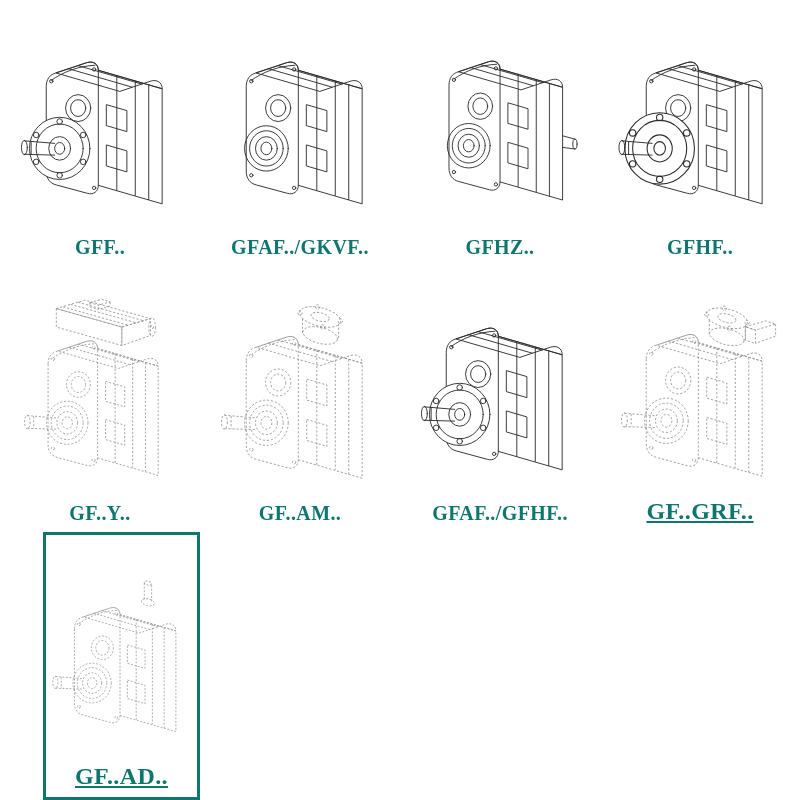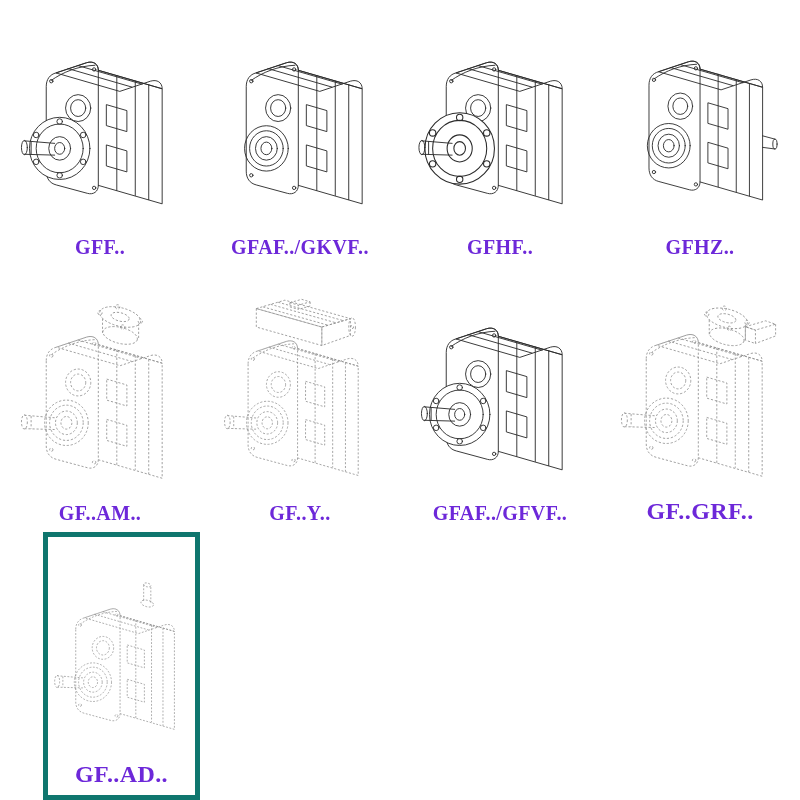--- a/index.html
+++ b/index.html
@@ -10,42 +10,42 @@
     display:grid;
     grid-template-columns:repeat(4, 200px);
     grid-template-rows:266px 266px 268px;
     width:800px; height:800px;
   }
   .cell {
     display:flex; flex-direction:column; align-items:center; justify-content:flex-end;
     padding:4px 2px 8px 2px;
     background:#ffffff;
   }
-  .cell.boxed { border:5px solid #0f766e;margin-left:43px; }
+  .cell.boxed { border:3px solid #0f766e;margin-left:43px; }
   .art {
     flex:1 1 auto; width:100%;
     display:flex; align-items:center; justify-content:center;
     overflow:hidden;
   }
   svg.draw {
     height:210px; width:auto;
     stroke:#2b2b2b; stroke-width:1.1;
     stroke-linejoin:round; stroke-linecap:round;
     fill:none;
   }
   svg.draw.dash {
     stroke:#8f8f8f; stroke-width:1;
     stroke-dasharray:2.6 2.2; stroke-linecap:butt;
   }
   .cap {
-    font-weight:700; font-size:20px; color:#6d28d9;
+    font-weight:700; font-size:20px; color:#0f766e;
     letter-spacing:.4px; white-space:nowrap; line-height:1.1;
     margin-top:2px;
   }
-  .cap.lg { font-size:24px; }
+  .cap.lg { font-size:24px;text-decoration:underline; }
   .defs-holder { position:absolute; width:0; height:0; overflow:hidden; }
 </style>
 </head>
 <body>
 
 <svg class="defs-holder" aria-hidden="true">
   <defs>
     <g id="gbody" fill="none">
       <path d="M36 86 C36 78 40 72 48 70 L84 58 C92 55.5 98 59.5 98 67 L98 204 C98 211.5 92 215.5 85 213.5 L48 203.5 C40 201.5 36 195.5 36 187.5 Z"></path>
       <path d="M42 79 C56 69 74 62 94 61"></path>
@@ -127,58 +127,42 @@
         <use href="#gbody"></use>
           <use href="#rings"></use>
       </svg>
     </div>
     <figcaption class="cap">GFAF../GKVF..</figcaption>
   </figure>
 
   <figure class="cell">
     <div class="art">
       <svg class="draw" viewBox="0 0 200 250">
+        <g transform="translate(4 0) scale(0.98)">
+          <use href="#gbody"></use>
+            <use href="#rings"></use>
+            <use href="#stubR"></use>
+        </g>
+      </svg>
+    </div>
+    <figcaption class="cap">GFHZ..</figcaption>
+  </figure>
+
+  <figure class="cell">
+    <div class="art">
+      <svg class="draw" viewBox="0 0 200 250">
         <use href="#gbody"></use>
         <use href="#flange" transform="translate(52 160) scale(1.15) translate(-52 -160)"></use>
         <use href="#shaftL" transform="translate(-3 0)"></use>
       </svg>
     </div>
     <figcaption class="cap">GFHF..</figcaption>
   </figure>
 
-  <figure class="cell">
-    <div class="art">
-      <svg class="draw" viewBox="0 0 200 250">
-        <g transform="translate(4 0) scale(0.98)">
-          <use href="#gbody"></use>
-            <use href="#rings"></use>
-            <use href="#stubR"></use>
-        </g>
-      </svg>
-    </div>
-    <figcaption class="cap">GFHZ..</figcaption>
-  </figure>
-
-
-
-  <figure class="cell">
-    <div class="art">
-      <svg class="draw dash" viewBox="0 0 200 250">
-        <g transform="translate(0 10)">
-          <use href="#gbody"></use>
-            <use href="#rings"></use>
-            <use href="#shaftL"></use>
-        </g>
-        <g>
-          <use href="#iecflange"></use>
-        </g>
-      </svg>
-    </div>
-    <figcaption class="cap">GF..AM..</figcaption>
-  </figure>
+
 
   <figure class="cell">
     <div class="art">
       <svg class="draw dash" viewBox="0 0 200 250">
         <g transform="translate(4 18) scale(0.95)">
           <use href="#gbody"></use>
             <use href="#rings"></use>
             <use href="#shaftL"></use>
         </g>
         <g transform="translate(2 8)">
@@ -194,27 +178,43 @@
           <ellipse cx="160" cy="48" rx="4" ry="11"></ellipse>
           <circle cx="160" cy="48" r="1.8"></circle>
         </g>
       </svg>
     </div>
     <figcaption class="cap">GF..Y..</figcaption>
   </figure>
 
   <figure class="cell">
     <div class="art">
+      <svg class="draw dash" viewBox="0 0 200 250">
+        <g transform="translate(0 10)">
+          <use href="#gbody"></use>
+            <use href="#rings"></use>
+            <use href="#shaftL"></use>
+        </g>
+        <g>
+          <use href="#iecflange"></use>
+        </g>
+      </svg>
+    </div>
+    <figcaption class="cap">GF..AM..</figcaption>
+  </figure>
+
+  <figure class="cell">
+    <div class="art">
       <svg class="draw" viewBox="0 0 200 250">
         <use href="#gbody"></use>
           <use href="#flange"></use>
           <use href="#shaftL"></use>
       </svg>
     </div>
-    <figcaption class="cap">GFAF../GFVF..</figcaption>
+    <figcaption class="cap">GFAF../GFHF..</figcaption>
   </figure>
 
 
   <figure class="cell">
     <div class="art">
       <svg class="draw dash" viewBox="0 0 200 250">
         <g transform="translate(0 10)">
           <use href="#gbody"></use>
             <use href="#rings"></use>
             <use href="#shaftL"></use>

